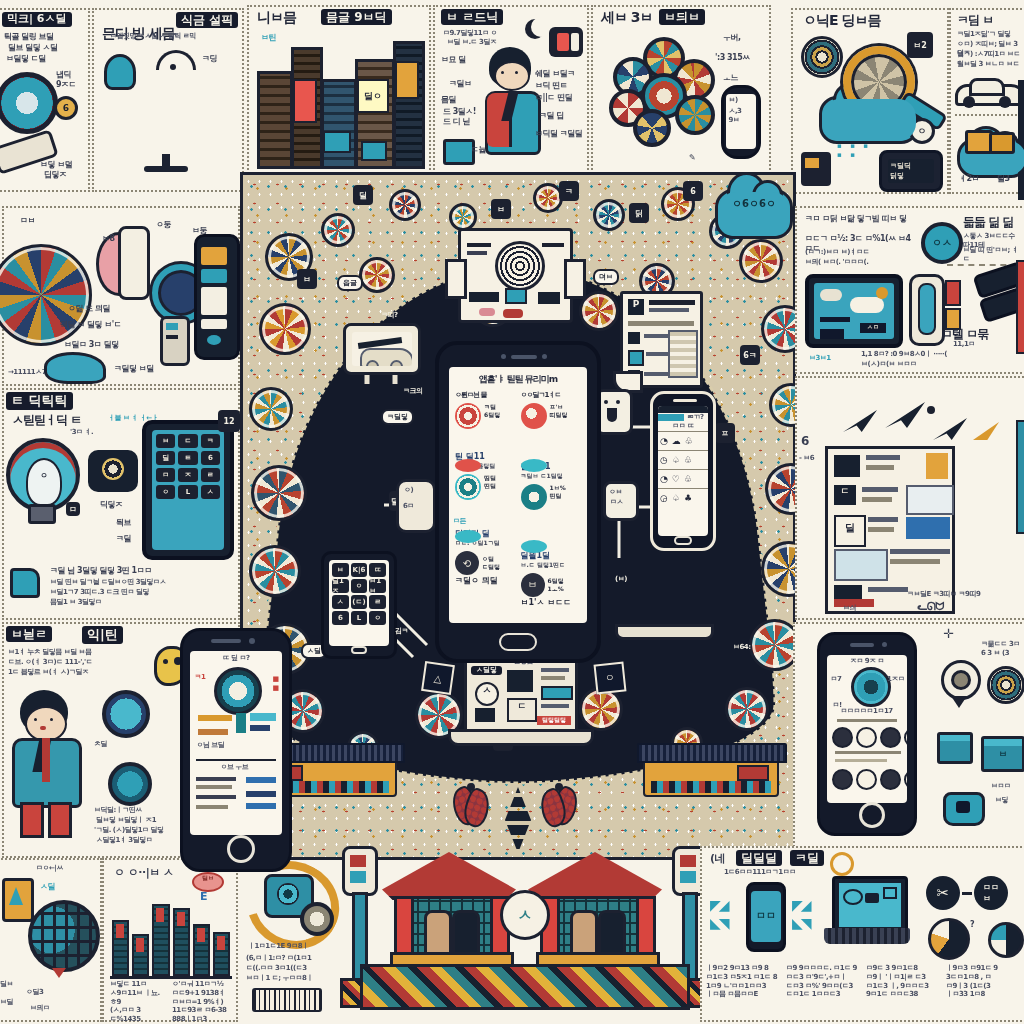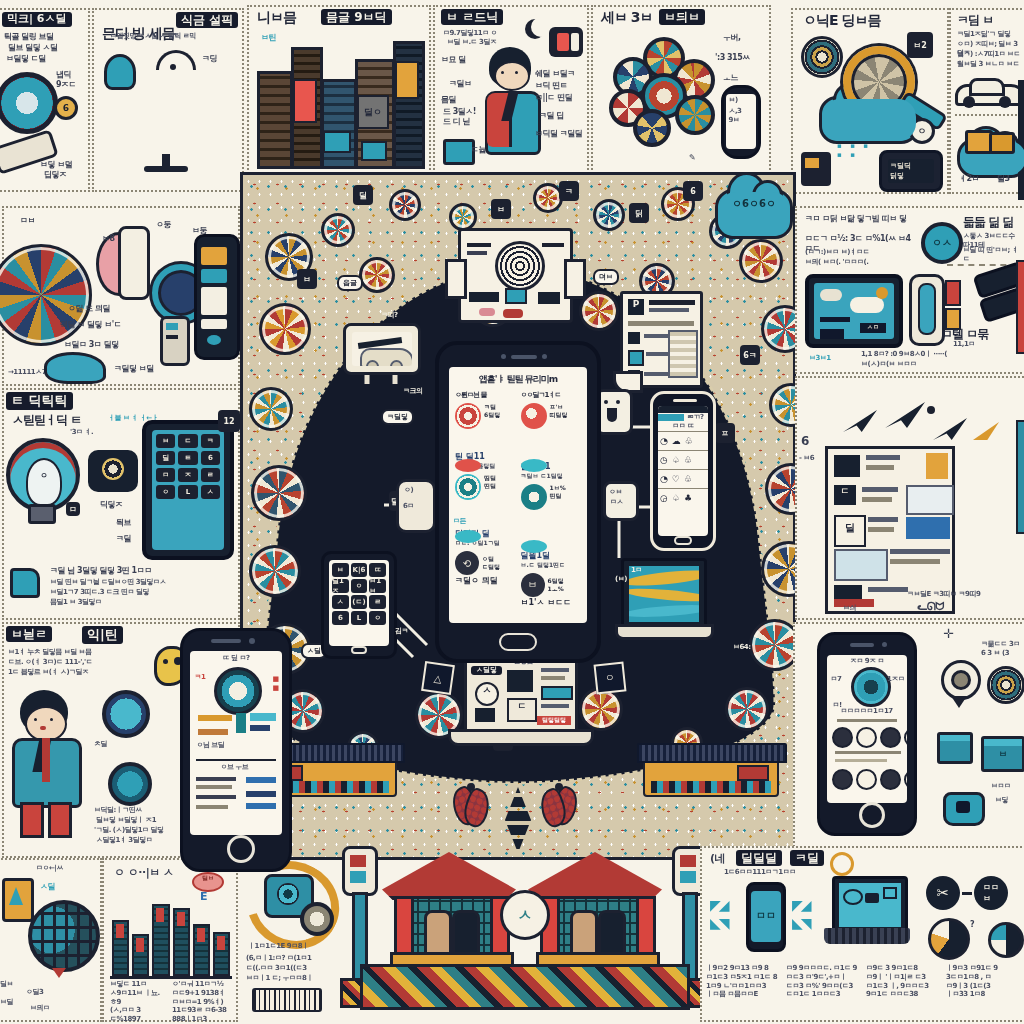--- a/index.html
+++ b/index.html
@@ -91,21 +91,21 @@
   <div class="abs h1" style="left:8px;top:2px">니ㅂ믐</div>
   <div class="abs badge" style="left:72px;top:2px;font-size:12px">믐글 9ㅂ딕</div>
   <div class="abs small tealtxt" style="left:12px;top:26px">ㅂ틴</div>
   <div class="abs" style="left:8px;top:34px;width:164px;height:128px">
     <div class="abs" style="left:0;bottom:0;width:30px;height:92px;background:repeating-linear-gradient(0deg,#5a4636 0 6px,#2e2318 6px 9px);border:3px solid #1c2130"></div>
     <div class="abs" style="left:34px;bottom:0;width:26px;height:116px;background:repeating-linear-gradient(0deg,#4a3a2c 0 5px,#241b12 5px 8px);border:3px solid #1c2130"></div>
     <div class="abs" style="left:36px;bottom:46px;width:20px;height:40px;background:#e8564e;border:2px solid #1c2130"></div>
     <div class="abs" style="left:64px;bottom:0;width:30px;height:84px;background:repeating-linear-gradient(0deg,#31556e 0 6px,#1c2f40 6px 9px);border:3px solid #1c2130"></div>
     <div class="abs" style="left:66px;bottom:16px;width:24px;height:18px;background:#2f9fb6;border:2px solid #1c2130"></div>
     <div class="abs" style="left:98px;bottom:0;width:34px;height:104px;background:repeating-linear-gradient(0deg,#6a5748 0 6px,#382a1e 6px 9px);border:3px solid #1c2130"></div>
-    <div class="abs" style="left:100px;bottom:40px;width:28px;height:30px;background:#737373;border:2px solid #1c2130;display:flex;align-items:center;justify-content:center;font-size:9px;font-weight:700">딜ㅇ</div>
+    <div class="abs" style="left:100px;bottom:56px;width:28px;height:30px;background:#fef9c3;border:2px solid #1c2130;display:flex;align-items:center;justify-content:center;font-size:9px;font-weight:700">딜ㅇ</div>
     <div class="abs" style="left:136px;bottom:0;width:26px;height:122px;background:repeating-linear-gradient(0deg,#233142 0 5px,#101a26 5px 8px);border:3px solid #1c2130"></div>
     <div class="abs" style="left:138px;bottom:70px;width:20px;height:34px;background:#e2a33c;border:2px solid #1c2130"></div>
     <div class="abs" style="left:104px;bottom:8px;width:22px;height:16px;background:#2f9fb6;border:2px solid #1c2130"></div>
   </div>
 </div>
 
 <div class="panel" style="left:433px;top:5px;width:152px;height:168px">
   <div class="abs badge" style="left:6px;top:2px;font-size:12px">ㅂ ㄹ드닉</div>
   <div class="abs tiny" style="left:8px;top:22px">ㅁ9.7딜딯11ㅁ ㅇ</div>
   <div class="abs tiny" style="left:12px;top:31px">ㅂ딜 ㅂ.ㄷ 3딜ㅈ</div>
@@ -579,28 +579,20 @@
           <div class="app">ㄹ</div>
           <div class="app">6</div>
           <div class="app">L</div>
           <div class="app">ㅇ</div>
         </div>
     </div>
     <div class="homebtn" style="bottom:2px;width:12px;height:4px"></div>
   </div>
 
   <div class="dev" style="left:372px;top:383px;width:93px;height:86px">
-    <div class="abs" style="left:6px;top:0;width:80px;height:66px;background:#17202f;border:3px solid #0c1120;border-radius:4px">
-      <div class="abs" style="inset:5px;background:#2f9fb6;overflow:hidden">
-        <div class="abs" style="left:-6px;top:6px;width:90px;height:12px;background:#e2b23a;border-radius:50%;transform:rotate(-6deg)"></div>
-        <div class="abs" style="left:-6px;top:24px;width:90px;height:10px;background:#e2b23a;border-radius:50%;transform:rotate(5deg)"></div>
-        <div class="abs" style="left:-6px;top:40px;width:90px;height:10px;background:#49b8cc;border-radius:50%;transform:rotate(-4deg)"></div>
-        <div class="abs tiny" style="left:2px;top:0;color:#f3efe2">1ㅁ</div>
-      </div>
-    </div>
     <div class="abs" style="left:0;top:66px;width:93px;height:10px;background:#e8e2d2;border:3px solid #1c2130;border-radius:0 0 8px 8px"></div>
   </div>
 
   <div class="dev" style="left:205px;top:478px;width:140px;height:96px">
     <div class="abs" style="left:16px;top:0;width:108px;height:76px;background:#efe9da;border:3px solid #1c2130;border-radius:4px">
       <div class="abs tiny" style="left:40px;top:1px">ㅂ딜딯믐</div>
       <div class="abs badge" style="left:4px;top:10px;font-size:7px">ㅅ딜딯</div>
       <div class="abs" style="left:8px;top:26px;width:20px;height:20px;border-radius:50%;border:2px solid #1c2130;background:#f6f1e4;text-align:center;font-size:9px;font-weight:700">ㅅ</div>
       <div class="abs" style="left:8px;top:52px;width:20px;height:14px;background:#17202f"></div>
       <div class="abs" style="left:40px;top:14px;width:26px;height:22px;background:#17202f"></div>
@@ -795,21 +787,21 @@
       <div style="width: 16px; height: 48px; background: repeating-linear-gradient(0deg, rgb(31, 79, 94) 0px, rgb(31, 79, 94) 4px, rgb(20, 50, 58) 4px, rgb(20, 50, 58) 6px); border: 2px solid rgb(28, 33, 48); position: relative;">
         <div style="position: absolute; left: 2px; top: 2px; width: 8px; height: 14px; background: rgb(201, 68, 61);"></div>
       </div>
       <div style="width: 16px; height: 40px; background: repeating-linear-gradient(0deg, rgb(31, 79, 94) 0px, rgb(31, 79, 94) 4px, rgb(20, 50, 58) 4px, rgb(20, 50, 58) 6px); border: 2px solid rgb(28, 33, 48); position: relative;">
         <div style="position: absolute; left: 2px; top: 2px; width: 8px; height: 14px; background: rgb(201, 68, 61);"></div>
       </div>
     </div>
   <div class="abs tiny" id="b2colA" style="left:6px;top:120px;width:58px">
       <div>ㅂ딯ㄷ 11ㅁ</div>
       <div>ㅅ9ㅁ11ㅂ ㅣ뇨. ㅎ9</div>
-      <div>(ㅅ,ㅁㅁ 3ㄷ%1897</div>
+      <div>(ㅅ,ㅁㅁ 3ㄷ%1435</div>
       <div>ㄷㅁ11 3ㄷ%11111</div>
     </div>
   <div class="abs tiny" id="b2colB" style="left:68px;top:120px;width:58px">
       <div>ㅇ'ㅁㅝ 11ㅁㄱ½</div>
       <div>ㅁㄷ9+1 9138ㅕ</div>
       <div>ㅁㅂㅁ=1 9%ㅕ)</div>
       <div>11ㄷ93ㄹ ㅁ6-38</div>
       <div>888ㅣ1ㅁ3</div>
     </div>
 </div>

